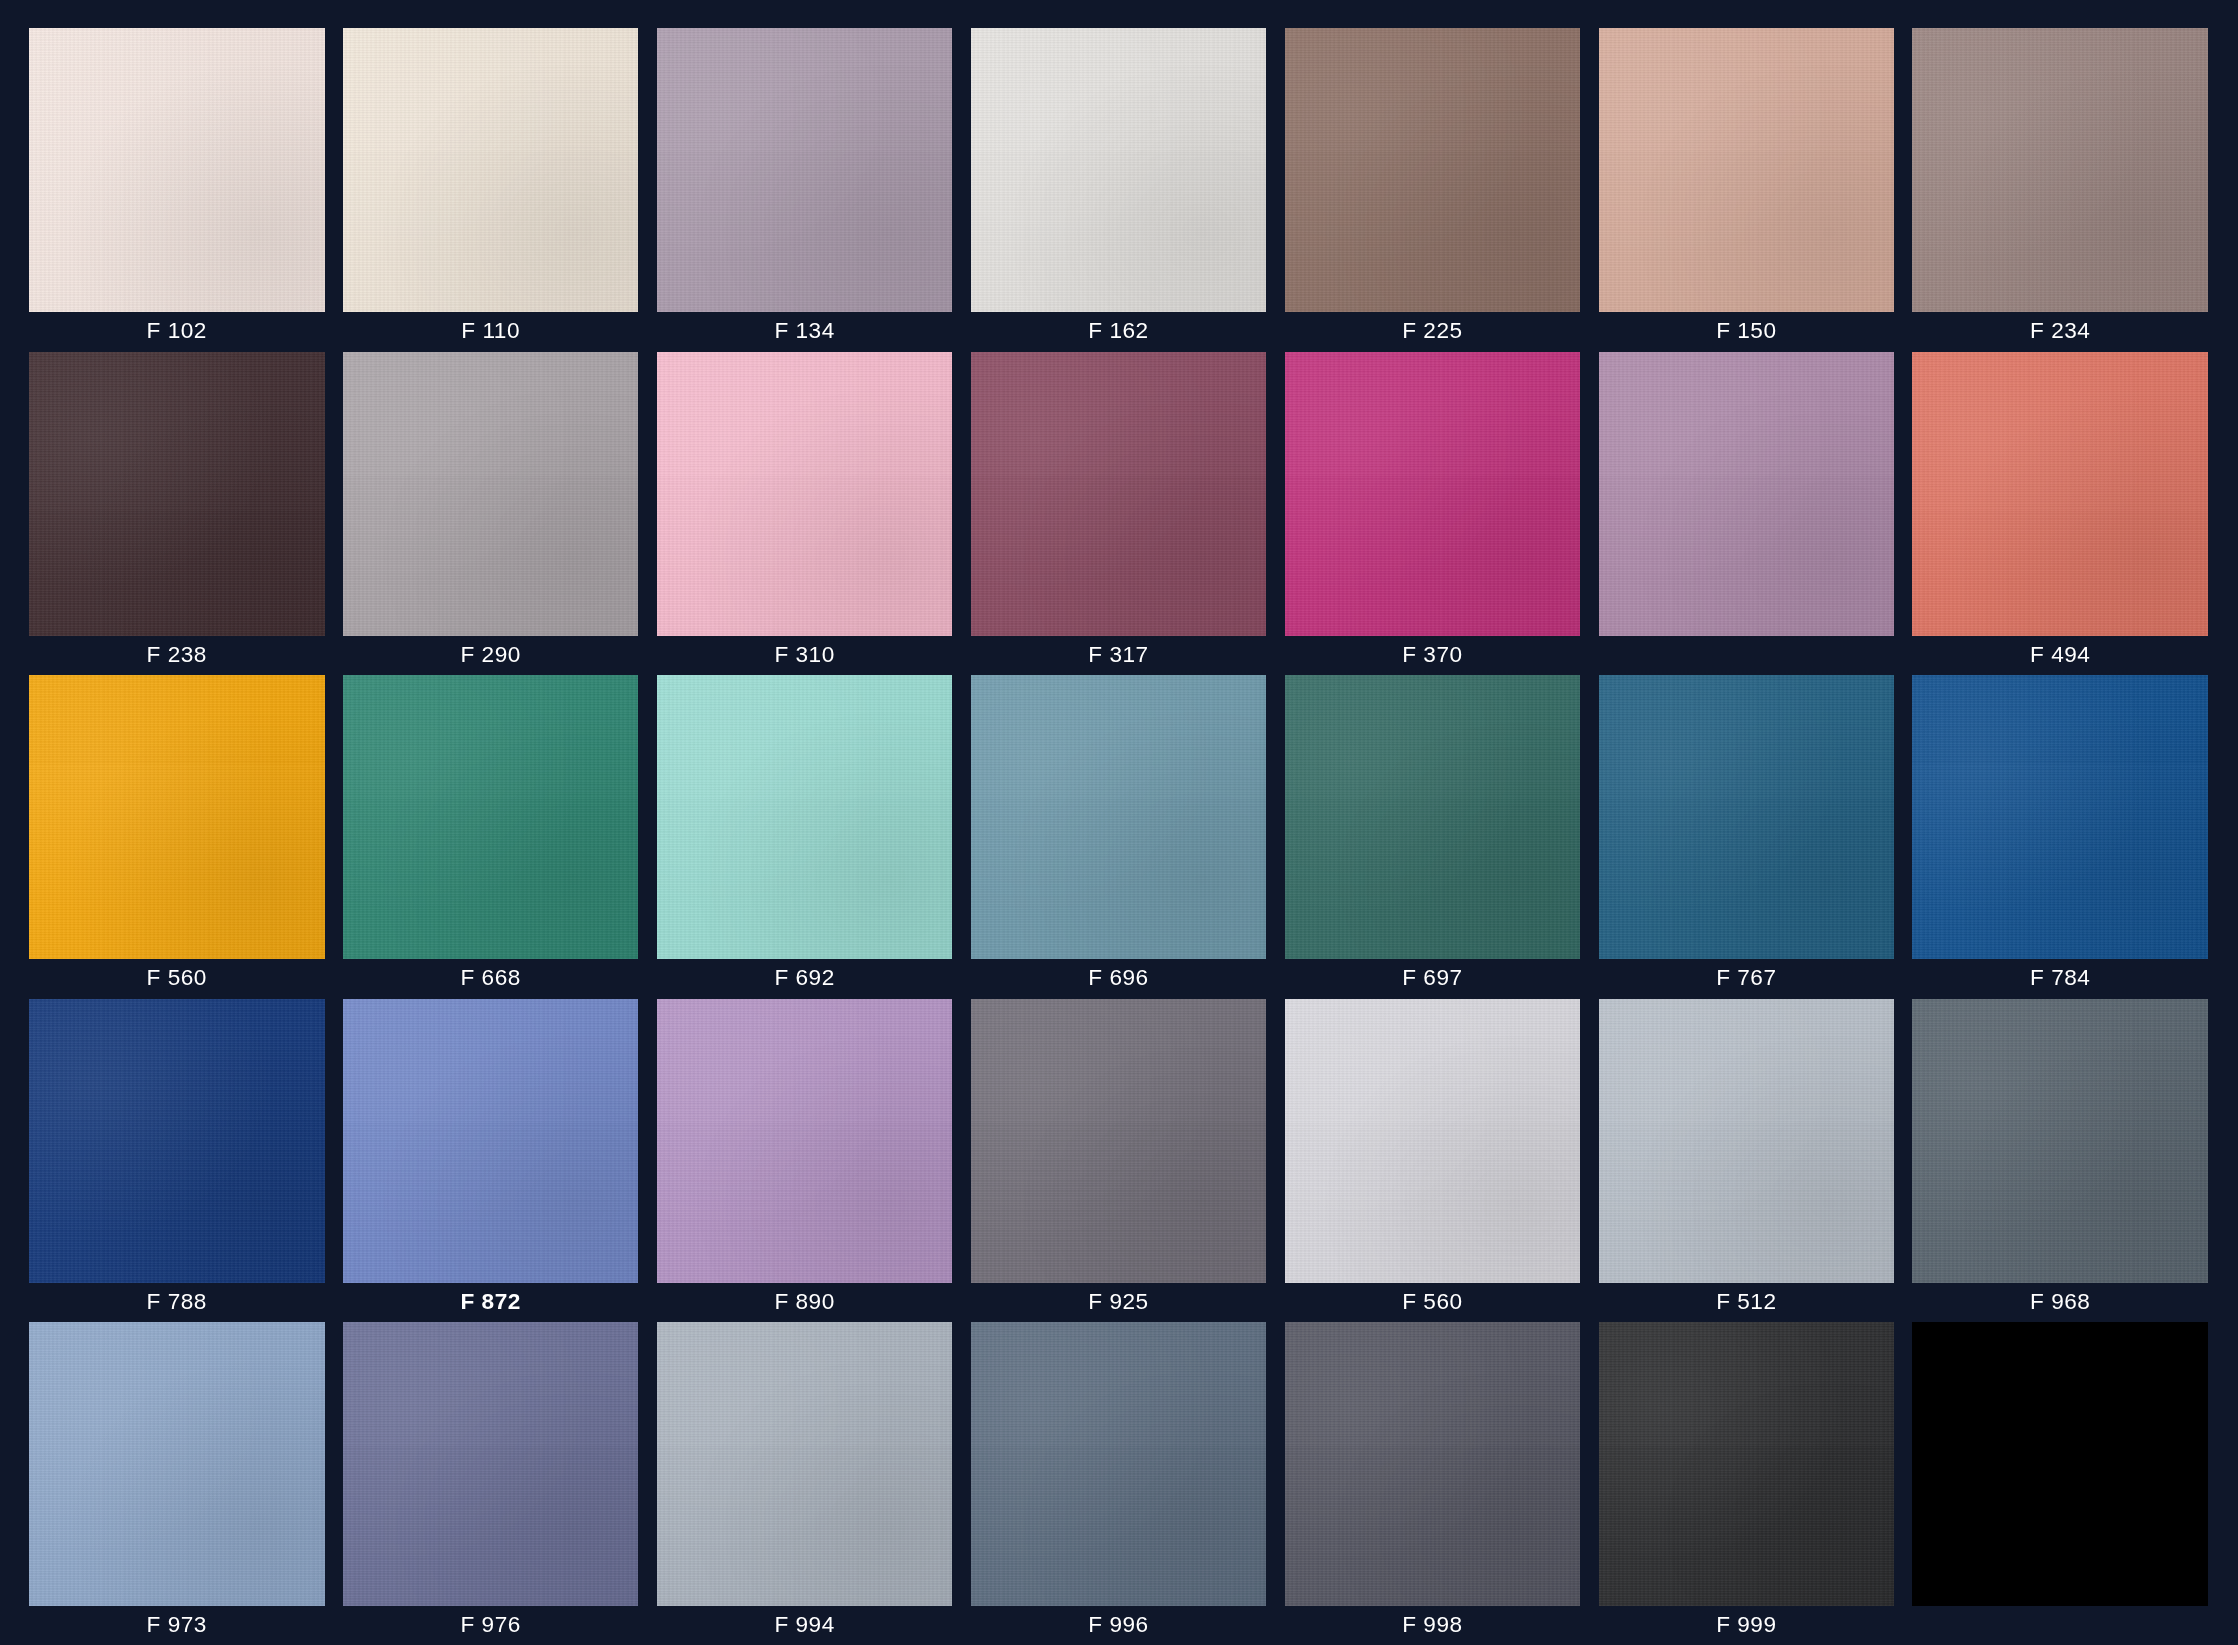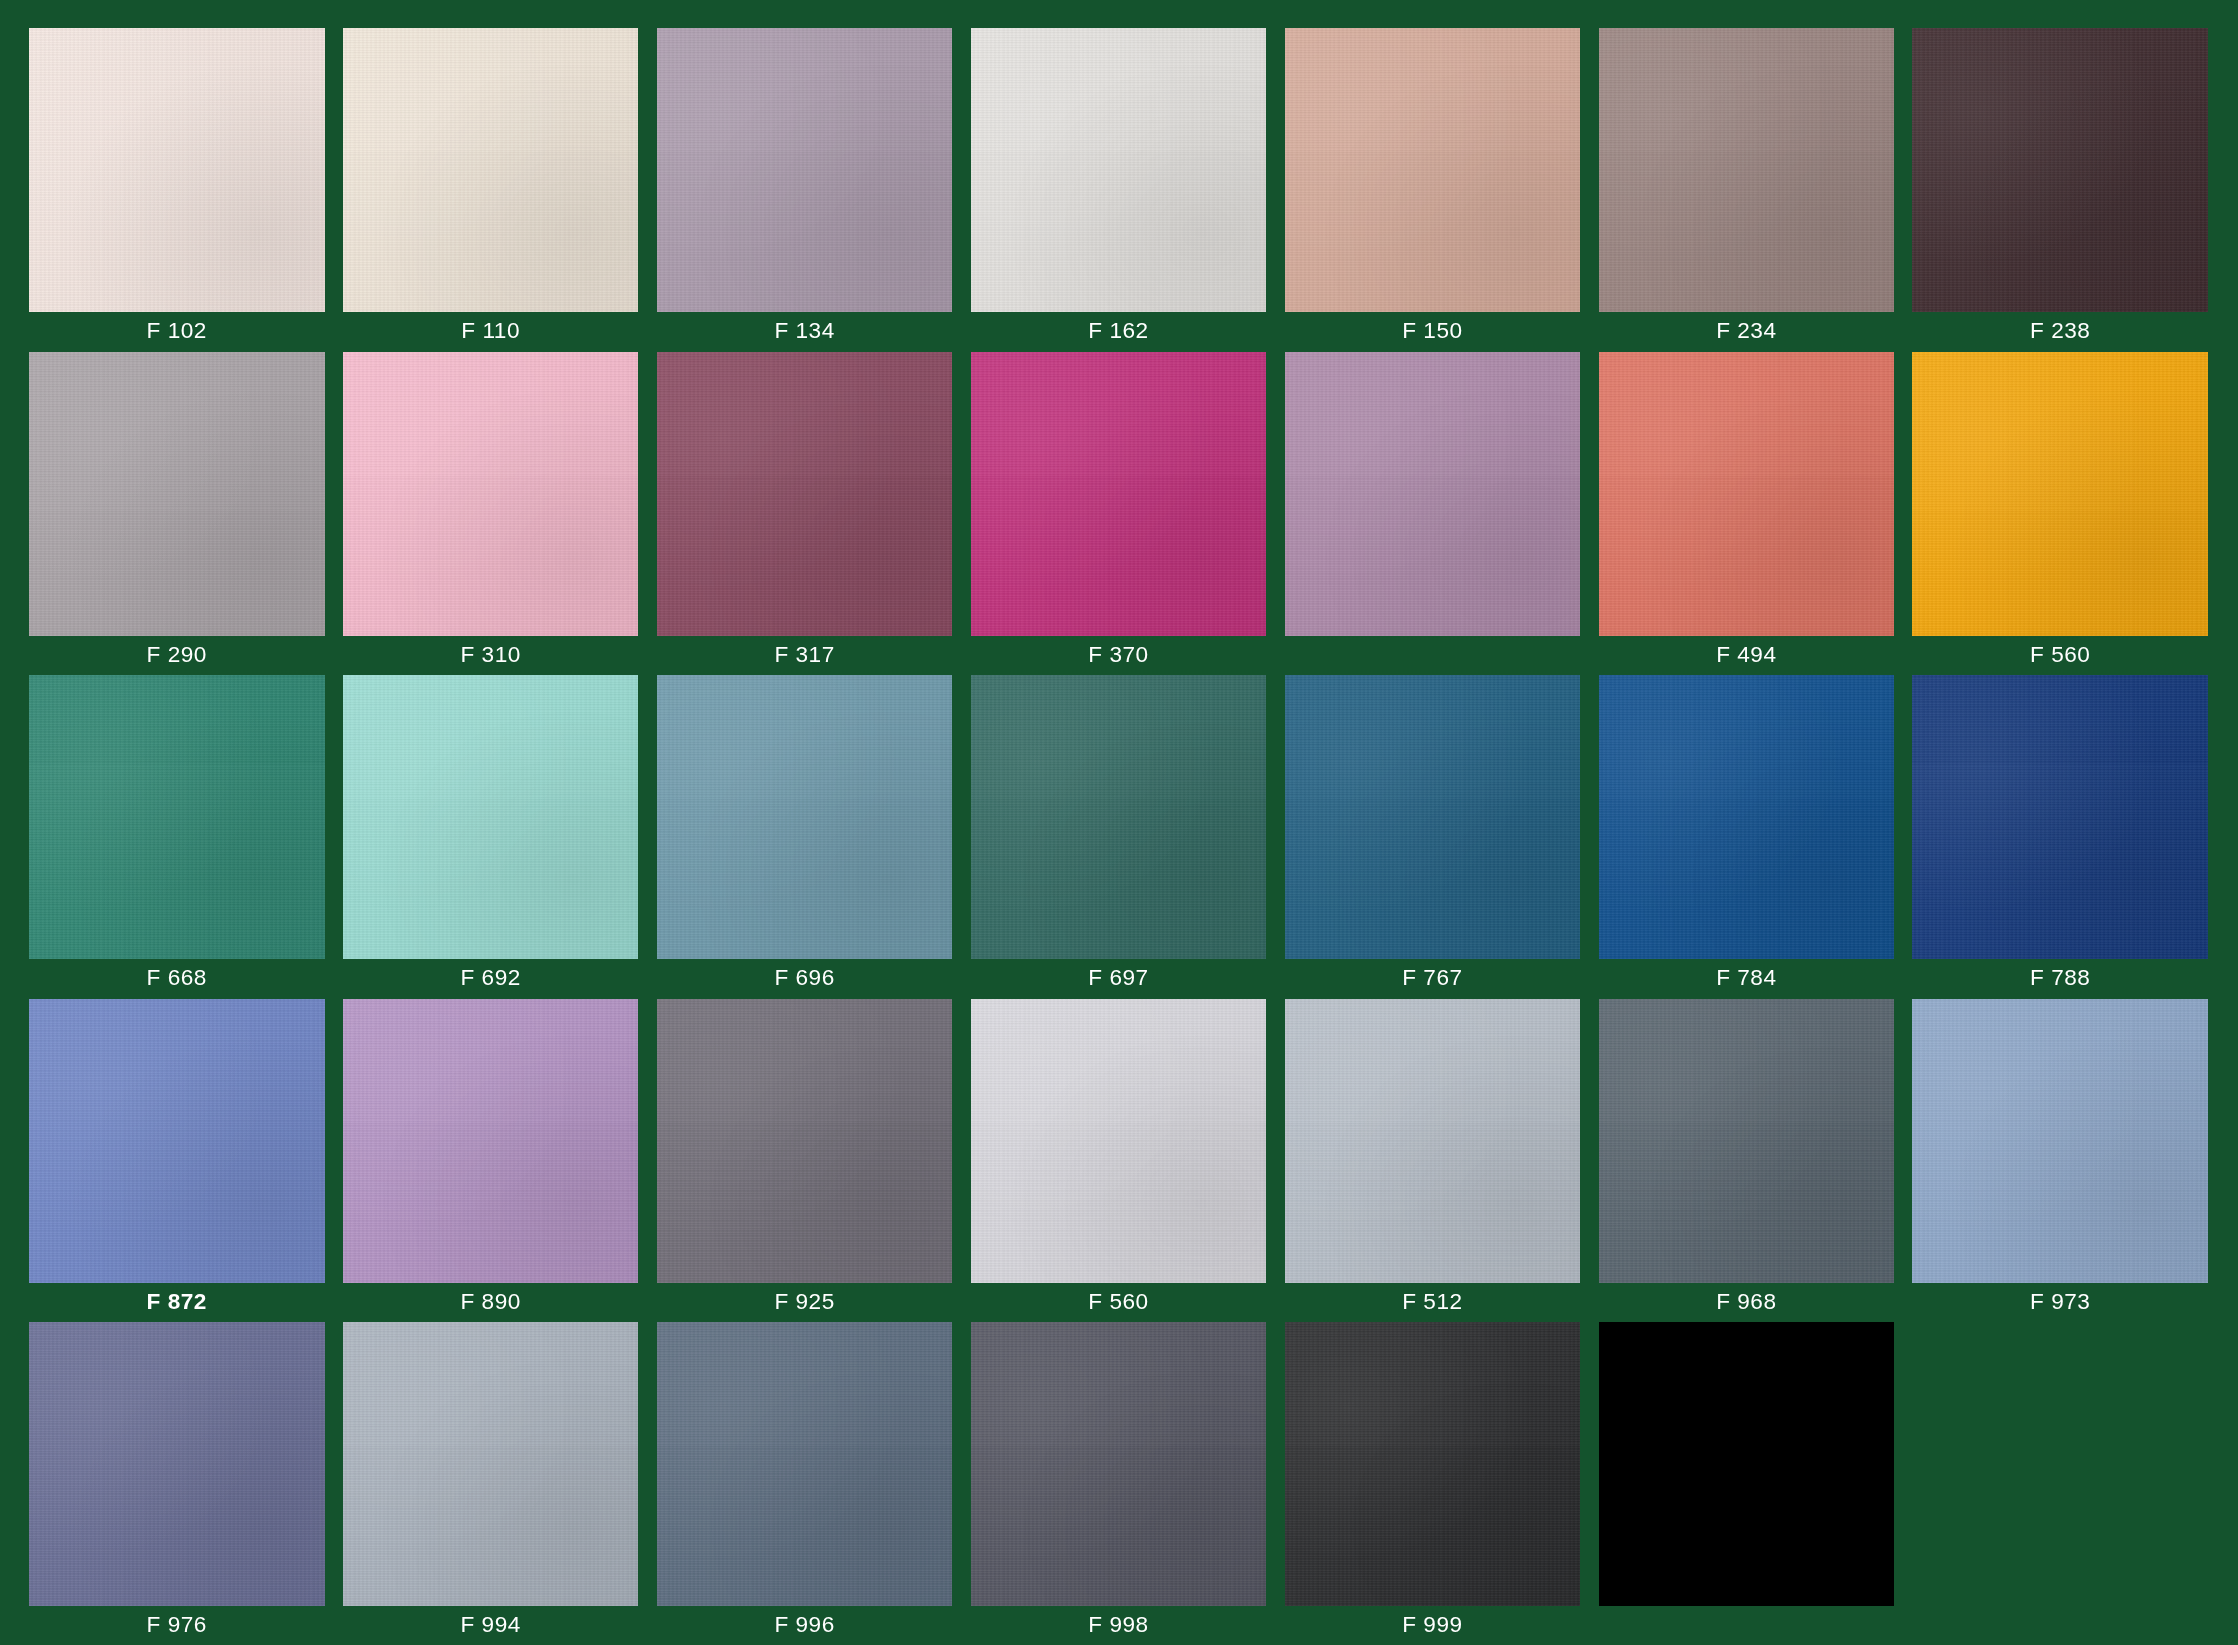--- a/index.html
+++ b/index.html
@@ -85,36 +85,40 @@
     color: #ffffff;
     font-size: 22.6px;
     letter-spacing: 0.5px;
     font-family: "Liberation Sans", sans-serif;
     white-space: nowrap;
   }
 </style>
 </head>
 <body>
 
-<div id="swatch-grid" style="background: #14532d;">
+<div id="swatch-grid" style="background: #0f172a;">
     <div class="swatch-cell">
       <div class="swatch-chip" title="F 102" style="background-color: rgb(245, 231, 225);"></div>
       <div class="swatch-label" style="color: rgb(255, 255, 255);">F 102</div>
     </div>
     <div class="swatch-cell">
       <div class="swatch-chip" title="F 110" style="background-color: rgb(240, 230, 217);"></div>
       <div class="swatch-label" style="color: rgb(255, 255, 255);">F 110</div>
     </div>
     <div class="swatch-cell">
       <div class="swatch-chip" title="F 134" style="background-color: rgb(171, 156, 173);"></div>
       <div class="swatch-label" style="color: rgb(255, 255, 255);">F 134</div>
     </div>
     <div class="swatch-cell">
       <div class="swatch-chip" title="F 162" style="background-color: rgb(228, 226, 223);"></div>
       <div class="swatch-label" style="color: rgb(255, 255, 255);">F 162</div>
+    </div>
+    <div class="swatch-cell">
+      <div class="swatch-chip" title="F 225" style="background-color: rgb(141, 112, 101);"></div>
+      <div class="swatch-label" style="color: rgb(255, 255, 255);">F 225</div>
     </div>
     <div class="swatch-cell">
       <div class="swatch-chip" title="F 230" style="background-color: rgb(214, 171, 155);"></div>
       <div class="swatch-label" style="color: rgb(255, 255, 255);">F 150</div>
     </div>
     <div class="swatch-cell">
       <div class="swatch-chip" title="F 234" style="background-color: rgb(155, 133, 129);"></div>
       <div class="swatch-label" style="color: rgb(255, 255, 255);">F 234</div>
     </div>
     <div class="swatch-cell">

